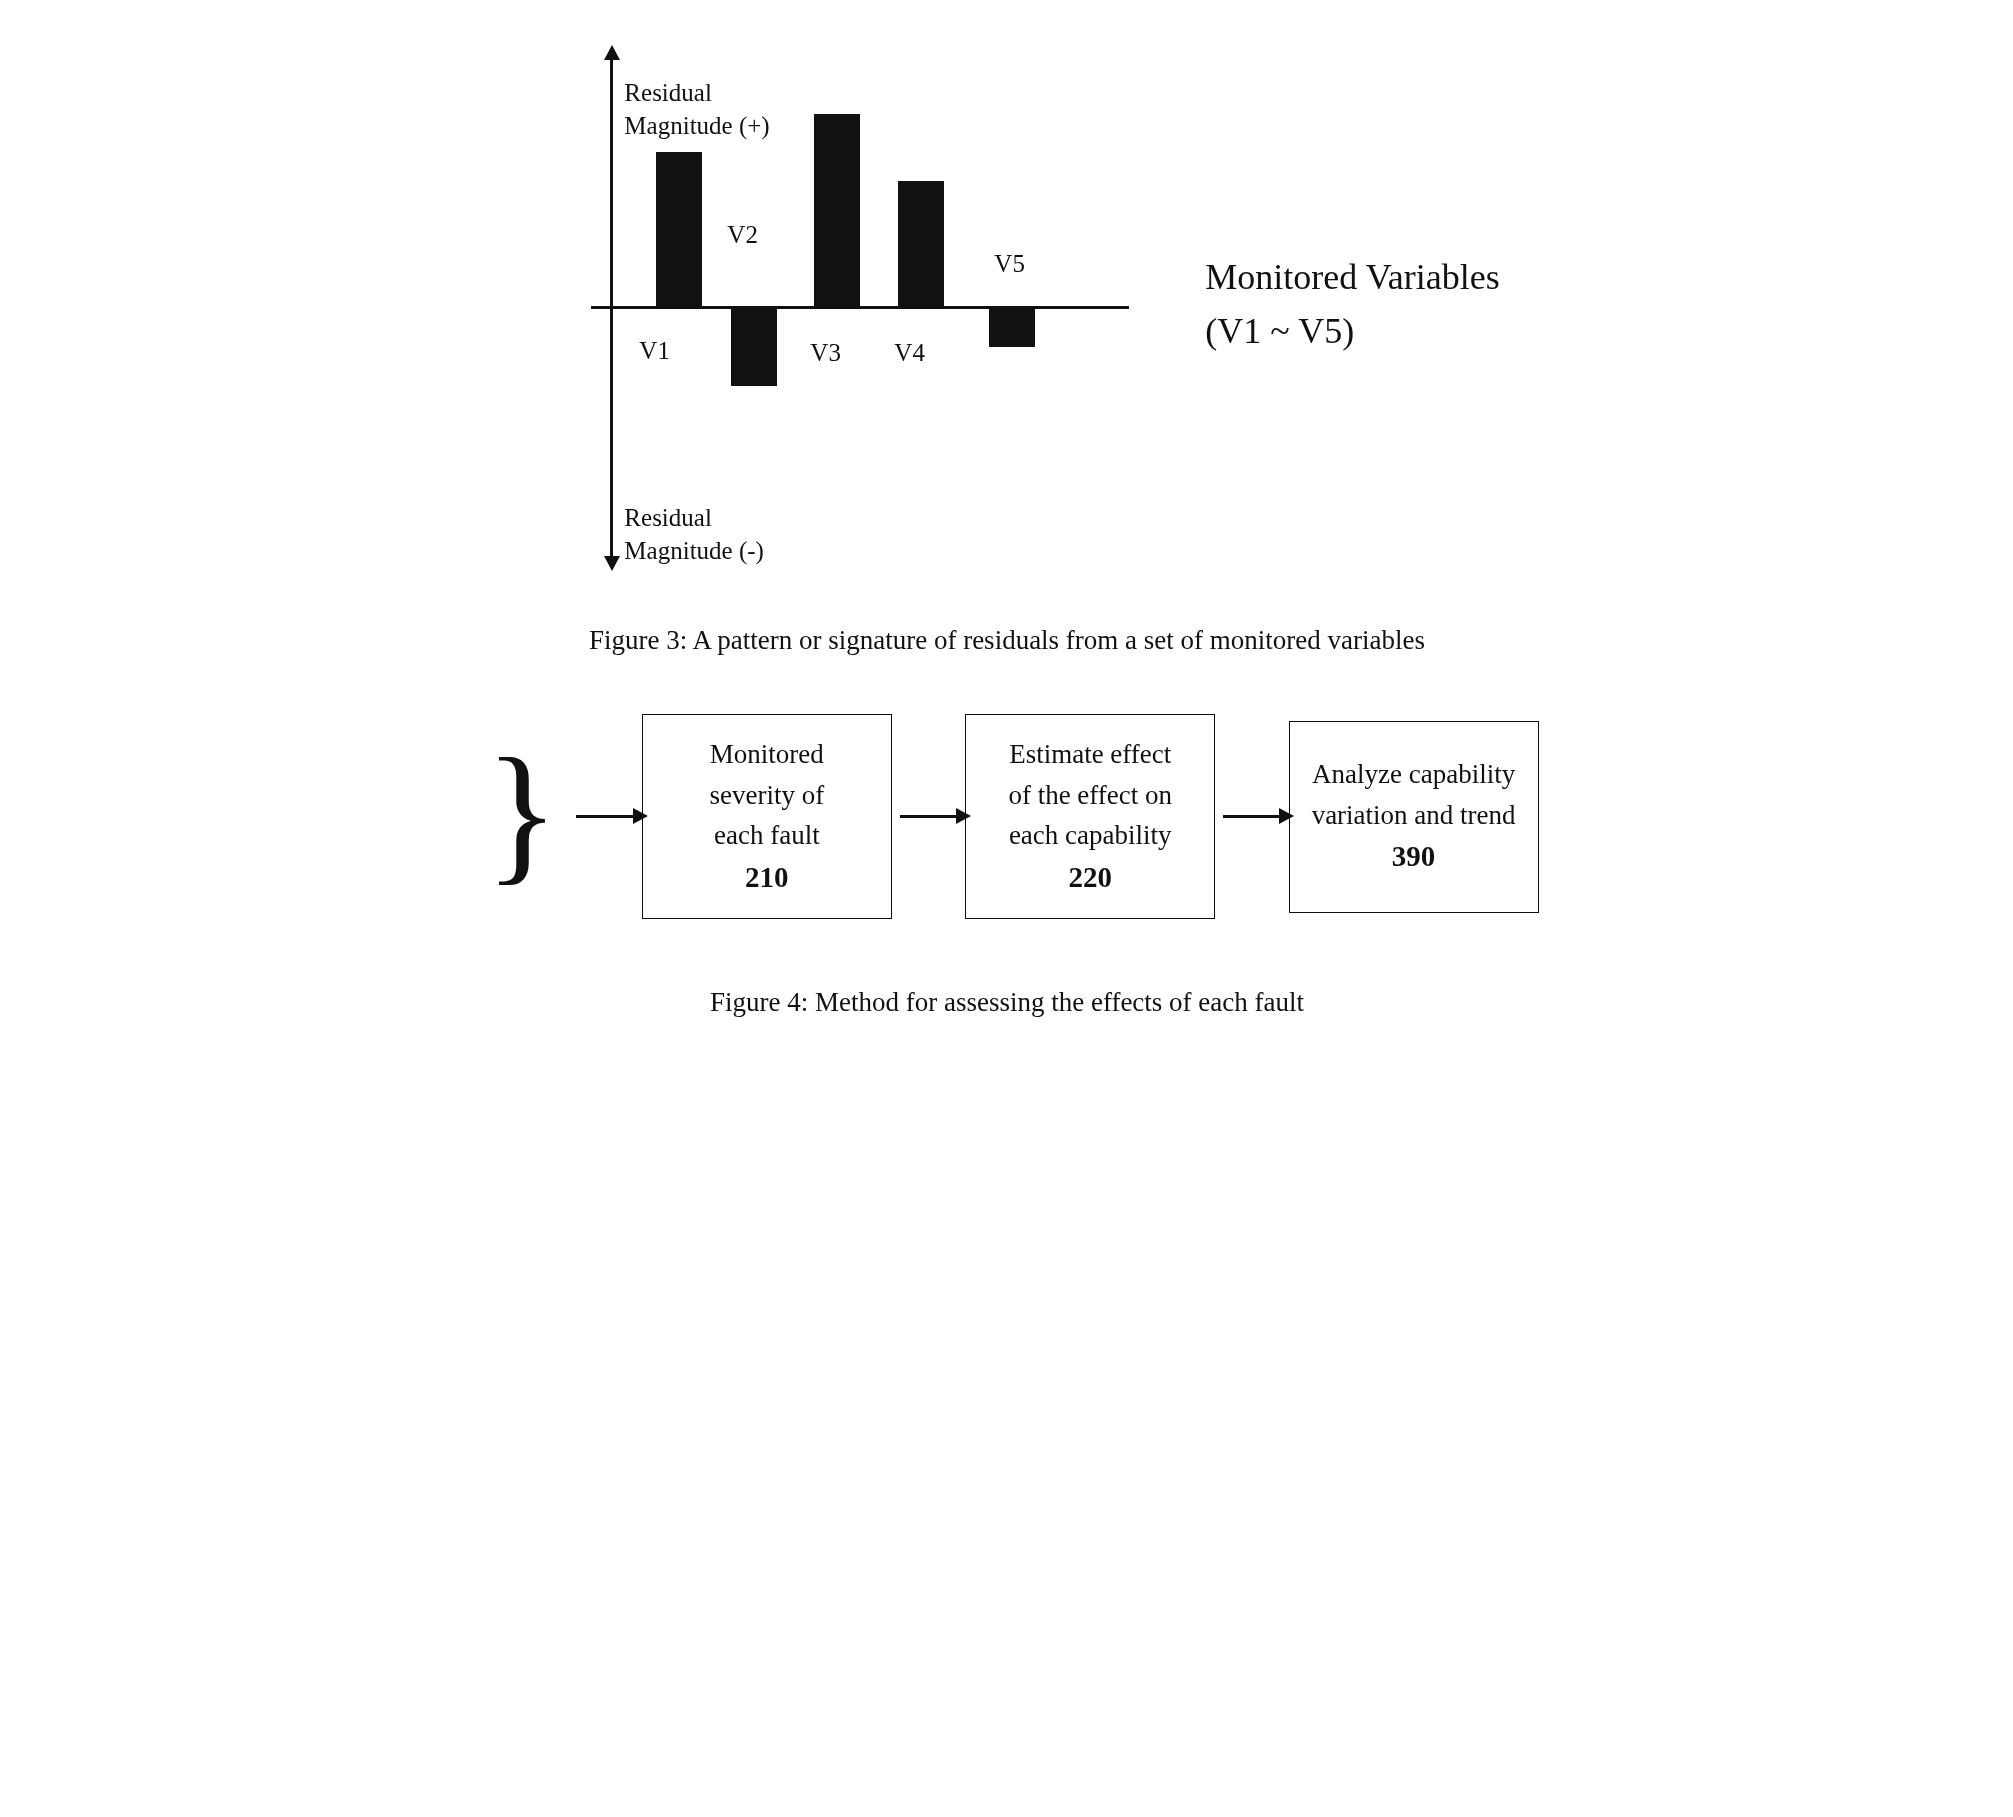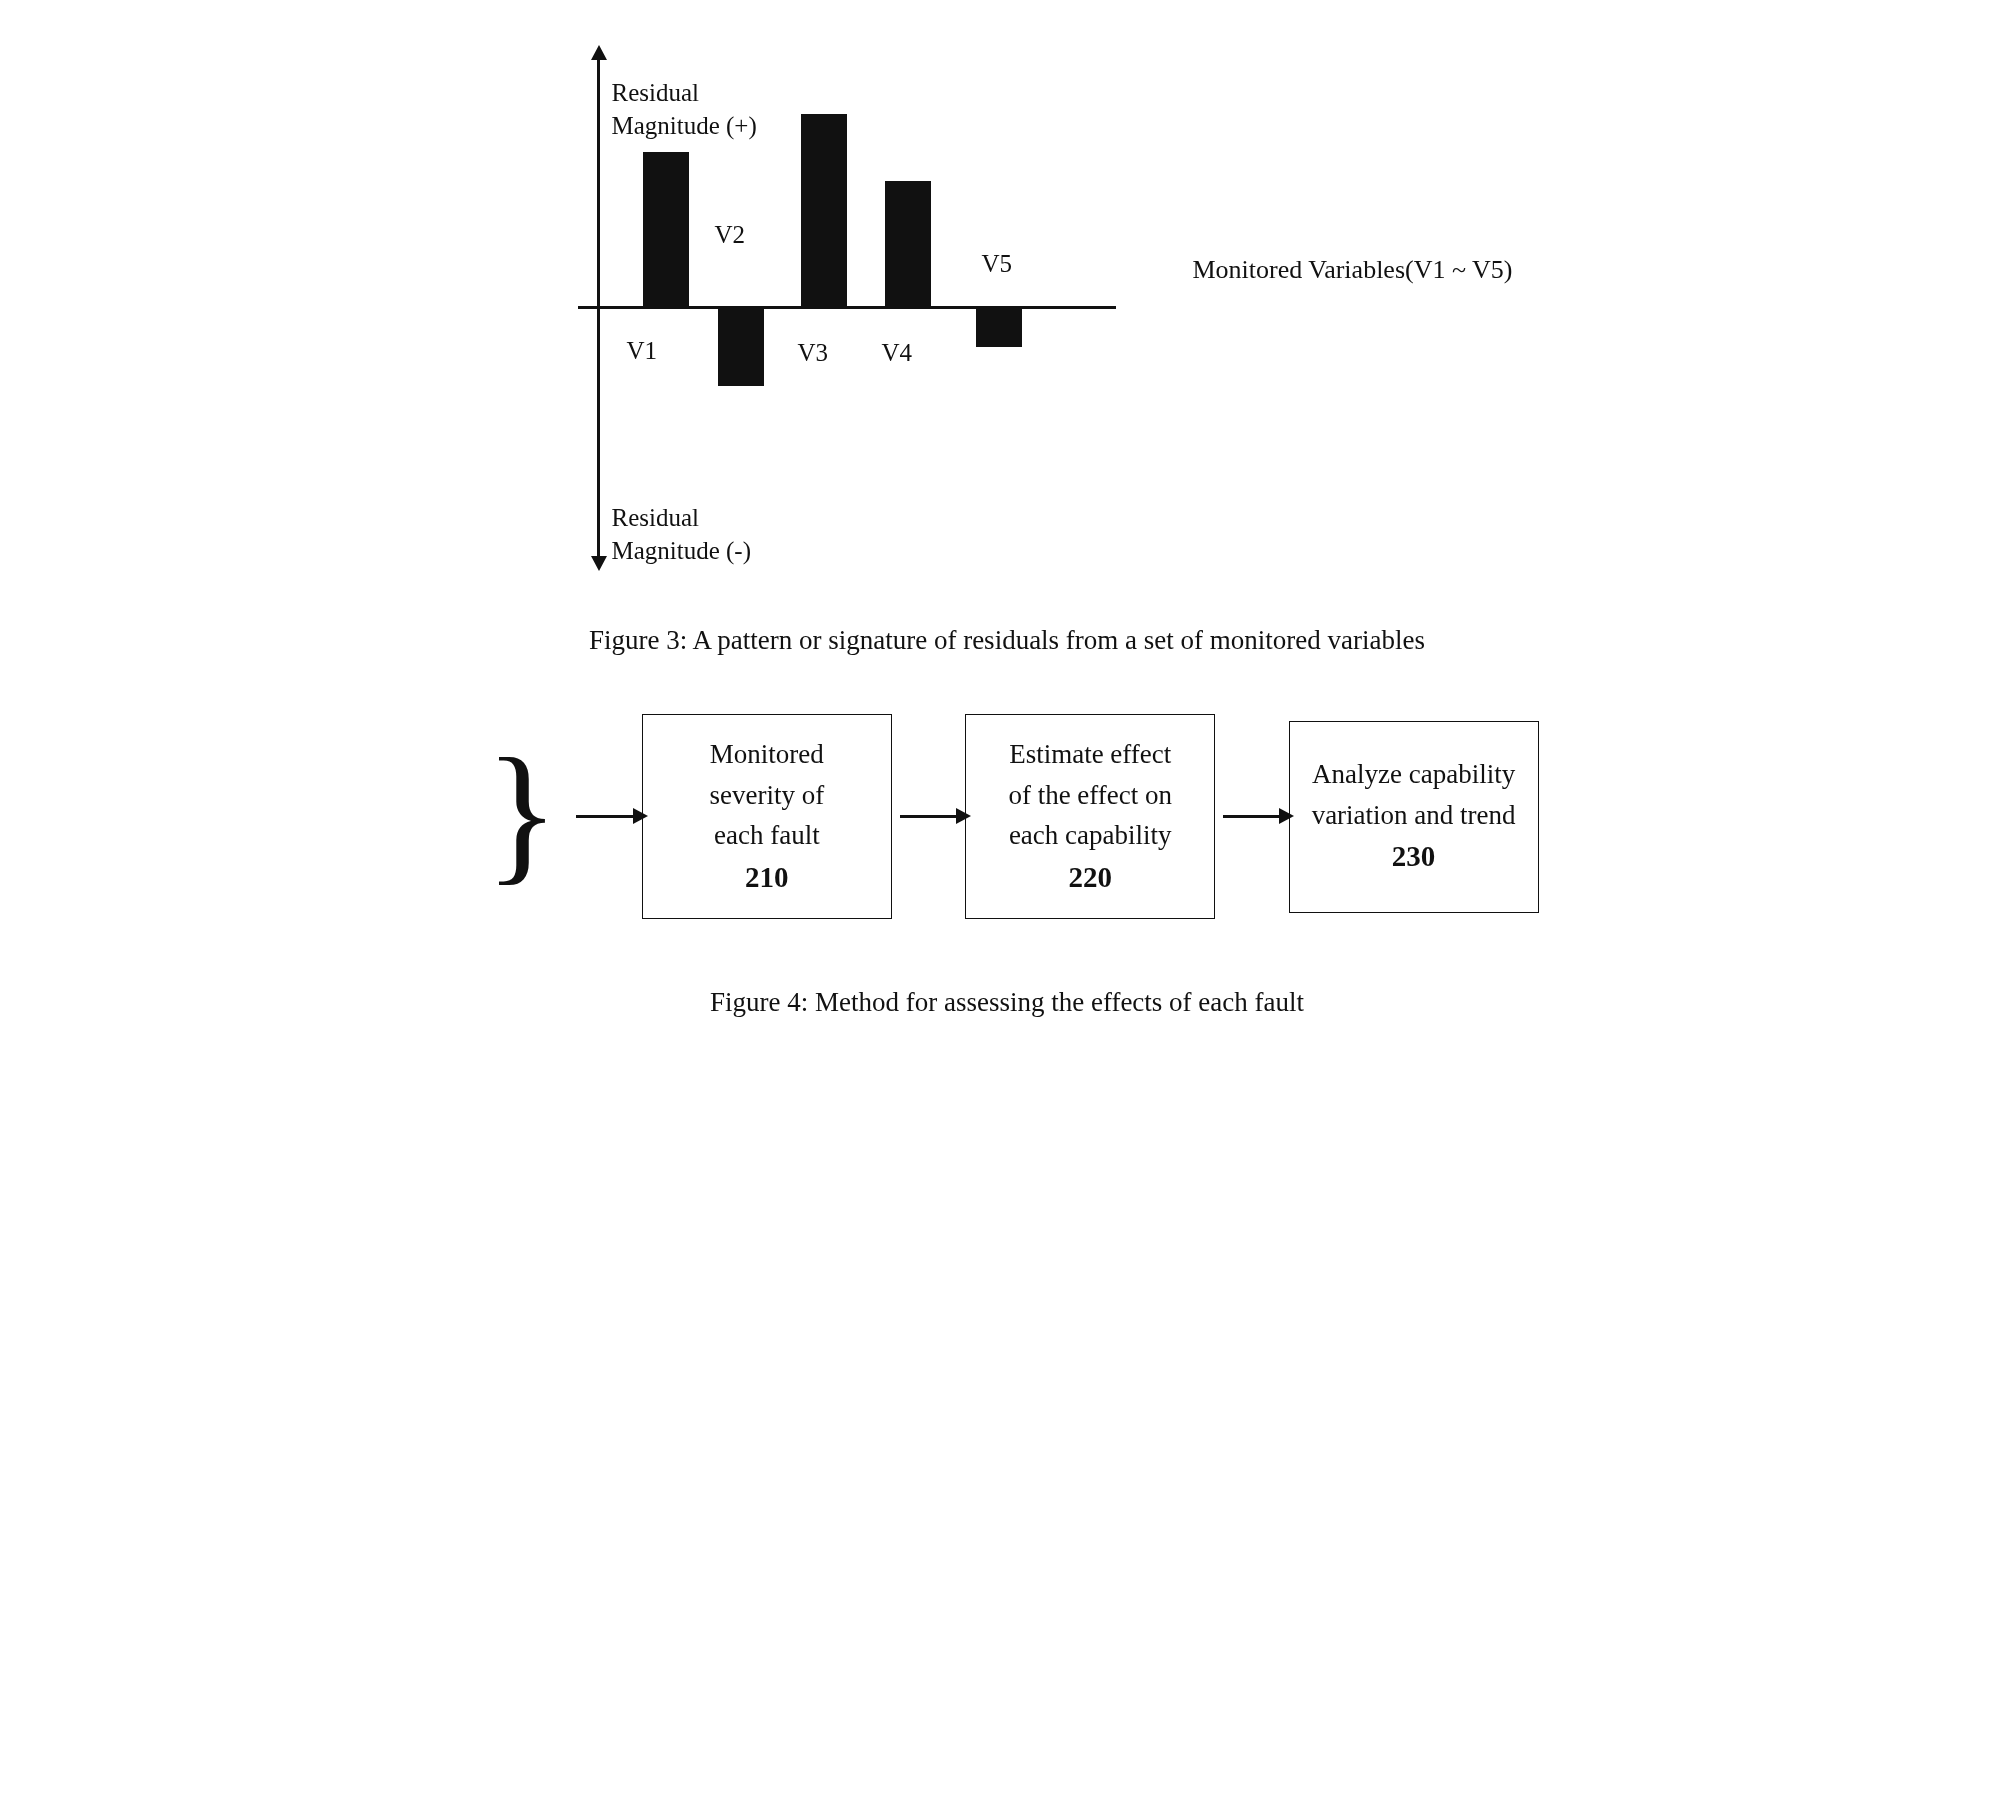--- a/index.html
+++ b/index.html
@@ -94,23 +94,23 @@
     }
     
     .var-label {
       position: absolute;
       font-size: 25px;
     }
 
     
     .monitored-label {
       display: flex;
-      flex-direction: row;
+      flex-direction: column;
       justify-content: center;
-      font-size: 26px;
+      font-size: 36px;
       line-height: 1.5;
       margin-top: 192px;
     }
 
     .figure3-caption {
       margin-top: 29px;
       font-size: 27px;
       text-align: center;
     }
 
@@ -309,20 +309,20 @@
       <strong>220</strong>
     </div>
 
     <div class="arrow">
       <div class="arrow-line"></div>
     </div>
 
     <div class="process-box">
       <span>Analyze capability</span>
       <span>variation and trend</span>
-      <strong>230</strong>
+      <strong>390</strong>
     </div>
 
   </div>
 
   <div class="figure4-caption">Figure 4: Method for assessing the effects of each fault</div>
 </div>
 
 
 </body></html>

